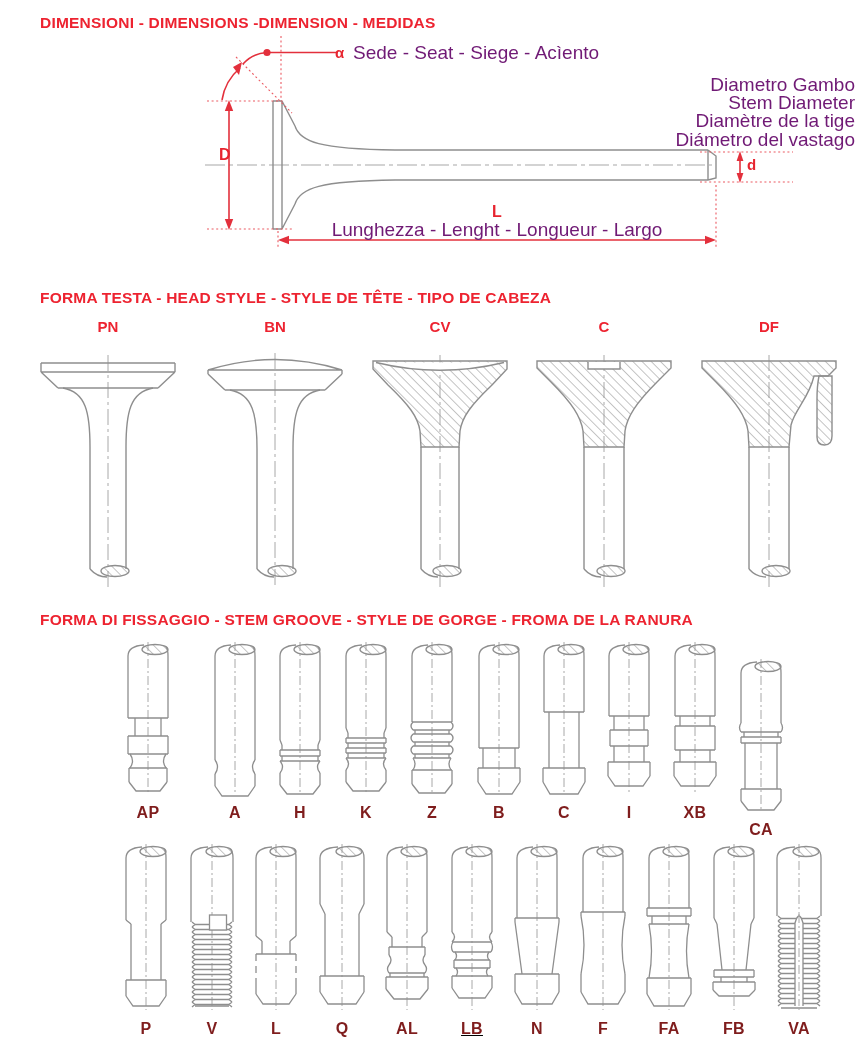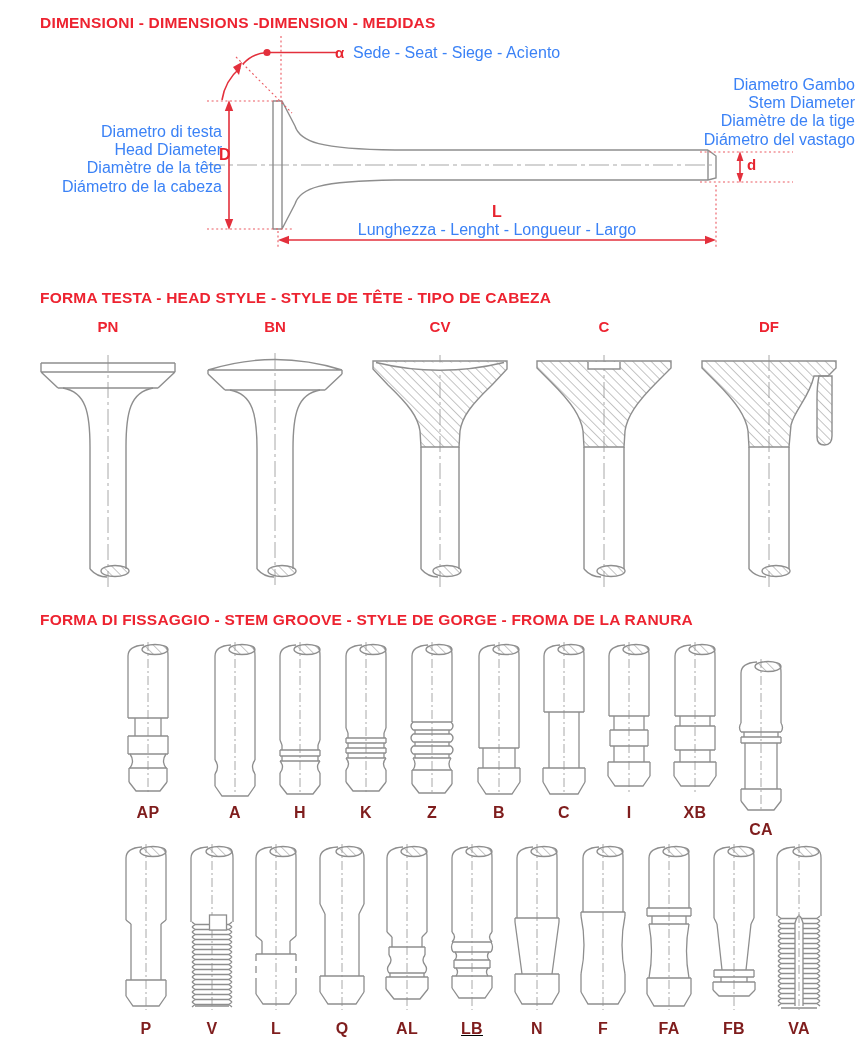--- a/index.html
+++ b/index.html
@@ -1,20 +1,20 @@
 <!DOCTYPE html>
 <html><head>
 <meta charset="utf-8">
 <style>
   html,body{margin:0;padding:0;background:#fff;}
   body{width:860px;height:1051px;font-family:"Liberation Sans",sans-serif;}
   .page{position:relative;width:860px;height:1051px;background:#fff;overflow:hidden;}
   .abs{position:absolute;}
   .sec-title{font-weight:bold;color:#ed2330;font-size:15.5px;letter-spacing:.2px;white-space:nowrap;z-index:3;}
-  .rlab{color:#3b82f6;font-size:16px;line-height:18.2px;white-space:nowrap;z-index:3;}
+  .rlab{color:#701a75;font-size:19px;line-height:18.2px;white-space:nowrap;z-index:3;}
   .rlab span{display:block;}
   .dimletter{color:#e7242f;font-weight:bold;font-size:16px;z-index:3;white-space:nowrap;}
   .headlab{color:#ed2330;font-weight:bold;font-size:15px;}
   .stemlab{color:#7f1d1d;font-weight:bold;font-size:16px;margin-top:6px;letter-spacing:.3px;}
   .head-col{position:absolute;top:318px;width:150px;text-align:center;}
   .head-col svg{display:block;margin:6px auto 0;}
   .stem-col{position:absolute;width:56px;text-align:center;}
   .stem-col svg{display:block;margin:0 auto;}
   svg{overflow:visible;}
   .g{fill:none;}
@@ -67,26 +67,20 @@
       <polygon points="740,151 736.6,161 743.4,161"></polygon>
       <polygon points="740,183 736.6,173 743.4,173"></polygon>
       <polygon points="278,240 289,235.8 289,244.2"></polygon>
       <polygon points="716,240 705,235.8 705,244.2"></polygon>
     </g>
   </svg>
 
   <div class="abs dimletter" style="left:335px;top:44px;font-size:15px">α</div>
   <div class="abs rlab" style="left:353px;top:44px">Sede - Seat - Siege - Acìento</div>
 
-  <div class="abs rlab" style="right:638px;top:123px;text-align:right">
-    <span>Diametro di testa</span>
-    <span>Head Diameter</span>
-    <span>Diamètre de la tête</span>
-    <span>Diámetro de la cabeza</span>
-  </div>
   <div class="abs dimletter" style="left:219px;top:146px">D</div>
 
   <div class="abs rlab" style="right:5px;top:76px;text-align:right">
     <span>Diametro Gambo</span>
     <span>Stem Diameter</span>
     <span>Diamètre de la tige</span>
     <span>Diámetro del vastago</span>
   </div>
   <div class="abs dimletter" style="left:747px;top:156px;font-size:15px">d</div>
 

